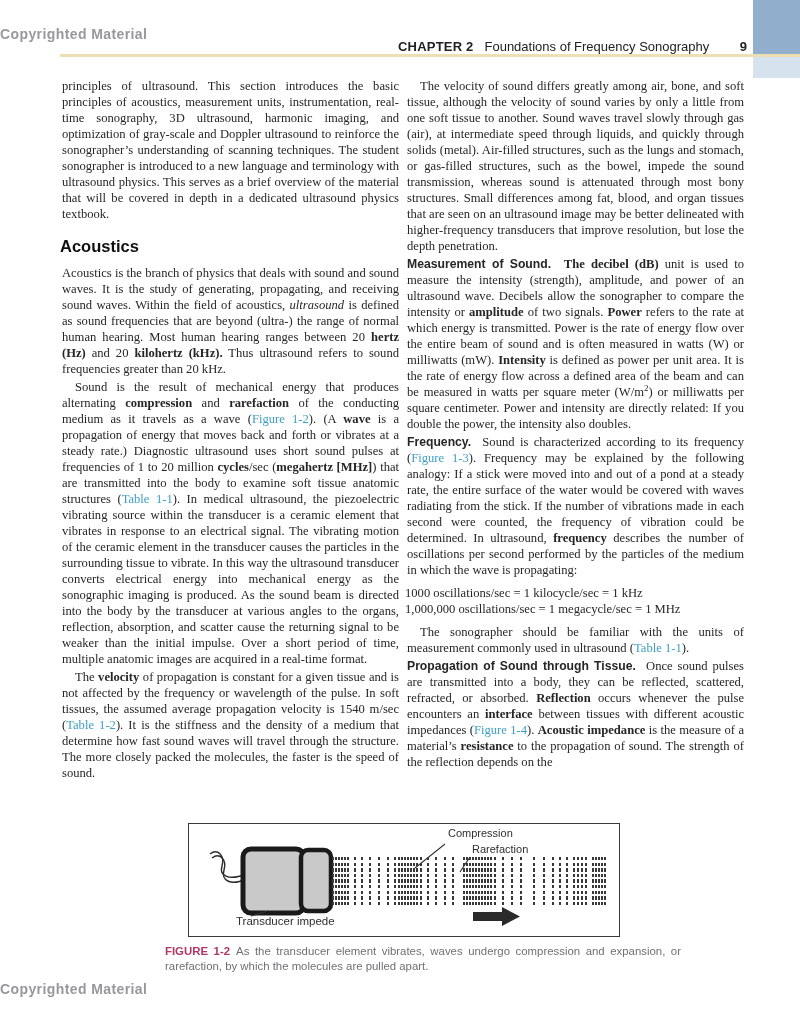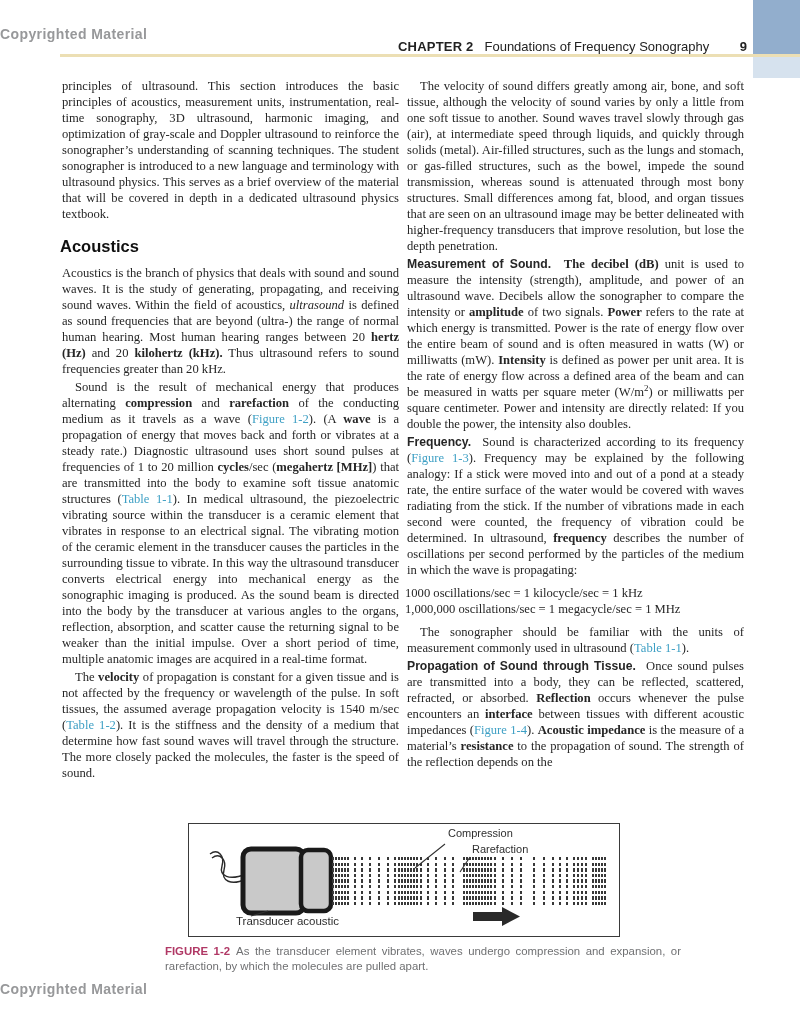--- a/index.html
+++ b/index.html
@@ -174,21 +174,21 @@
         <div class="wcol" style="left: 392px;"></div>
         <div class="wcol" style="left: 396px;"></div>
         <div class="wcol" style="left: 403px;"></div>
         <div class="wcol" style="left: 406px;"></div>
         <div class="wcol" style="left: 409px;"></div>
         <div class="wcol" style="left: 412px;"></div>
         <div class="wcol" style="left: 415px;"></div>
       </div>
     <div class="fig-label" id="lbl-compression">Compression</div>
     <div class="fig-label" id="lbl-rarefaction">Rarefaction</div>
-    <div class="fig-label" id="lbl-transducer">Transducer acoustic</div>
+    <div class="fig-label" id="lbl-transducer">Transducer impede</div>
   </div>
 
   <div class="fig-caption">
     <span class="cap-label">FIGURE 1-2</span><span>As the transducer element vibrates, waves undergo compression and expansion, or rarefaction, by which the molecules are pulled apart.</span>
   </div>
 
   <div class="copyright bottom">Copyrighted Material</div>
 
 </div>
 

